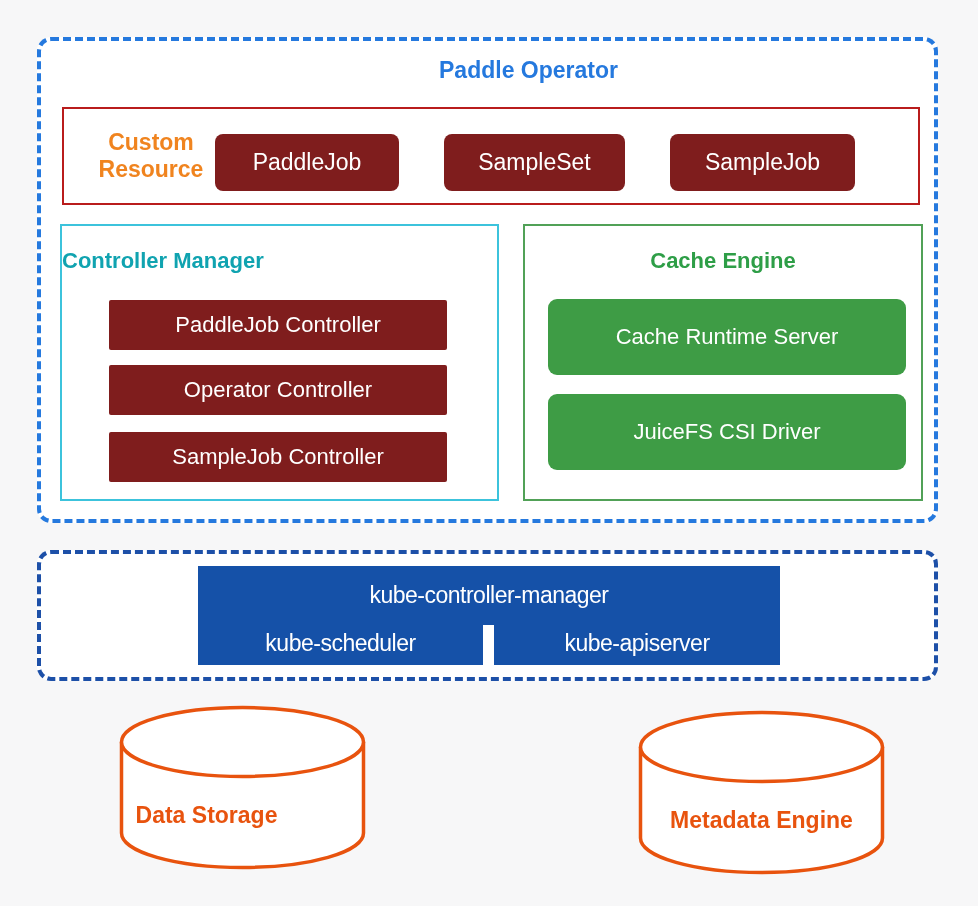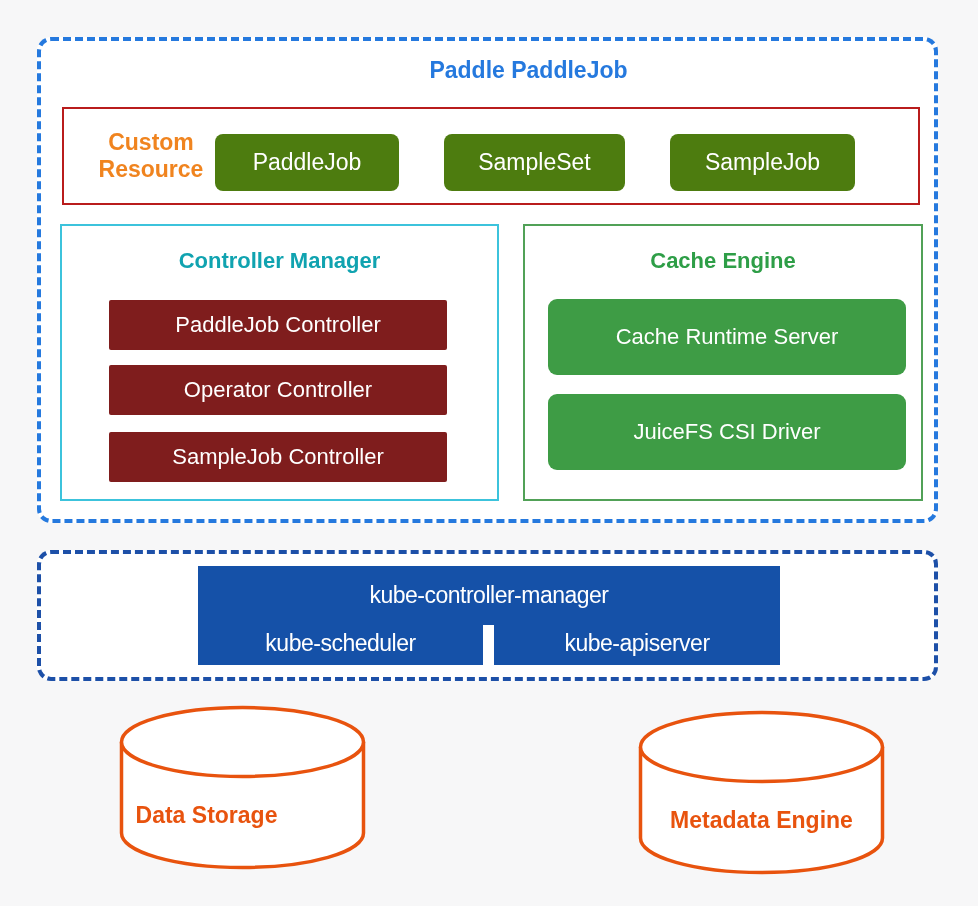--- a/index.html
+++ b/index.html
@@ -34,32 +34,32 @@
   .cr-label {
     left: 12px; top: 50%; transform: translateY(-50%);
     width: 150px; text-align: center;
     color: #F0841F; font-size: 23px; font-weight: 600; line-height: 27px;
   }
   .btn {
     display: flex; align-items: center; justify-content: center;
     color: #FFFFFF; font-size: 23px; font-weight: 500;
     white-space: nowrap;
   }
-  .btn-orange { background: #4d7c0f; border-radius: 8px; height: 57px; top: 25px; }
+  .btn-orange { background: #7f1d1d; border-radius: 8px; height: 57px; top: 25px; }
   .cr-b1 { left: 151px; width: 184px; }
   .cr-b2 { left: 380px; width: 181px; }
   .cr-b3 { left: 606px; width: 185px; }
 
   
   .cm-panel {
     left: 19px; top: 183px; width: 439px; height: 277px;
     border: 2px solid #3CC3DC; background: #FFFFFF;
   }
   .cm-title {
-    left: 0; right: 0; top: 22px; text-align: center;
+    left: 0; right: 0; top: 22px; 
     color: #10A3B0; font-size: 22px; font-weight: 600;
   }
   .btn-teal {
     background: #7f1d1d; border-radius: 2px;
     left: 47px; width: 338px; height: 50px; font-size: 22px;
   }
   .cm-b1 { top: 74px; }
   .cm-b2 { top: 139px; }
   .cm-b3 { top: 206px; }
 
@@ -103,21 +103,21 @@
     left: 0; right: 0; top: 97px; text-align: center;
     color: #E8530E; font-size: 23px; font-weight: 600;
     white-space: nowrap;
   }
 </style>
 </head>
 <body>
 
 <div class="abs op-group">
   <div class="abs op-title">
-    <span>Paddle PaddleJob</span>
+    <span>Paddle Operator</span>
   </div>
 
   <div class="abs cr-panel">
     <div class="abs cr-label">Custom Resource</div>
     <div class="abs btn btn-orange cr-b1">PaddleJob</div>
     <div class="abs btn btn-orange cr-b2">SampleSet</div>
     <div class="abs btn btn-orange cr-b3">SampleJob</div>
   </div>
 
   <div class="abs cm-panel">

